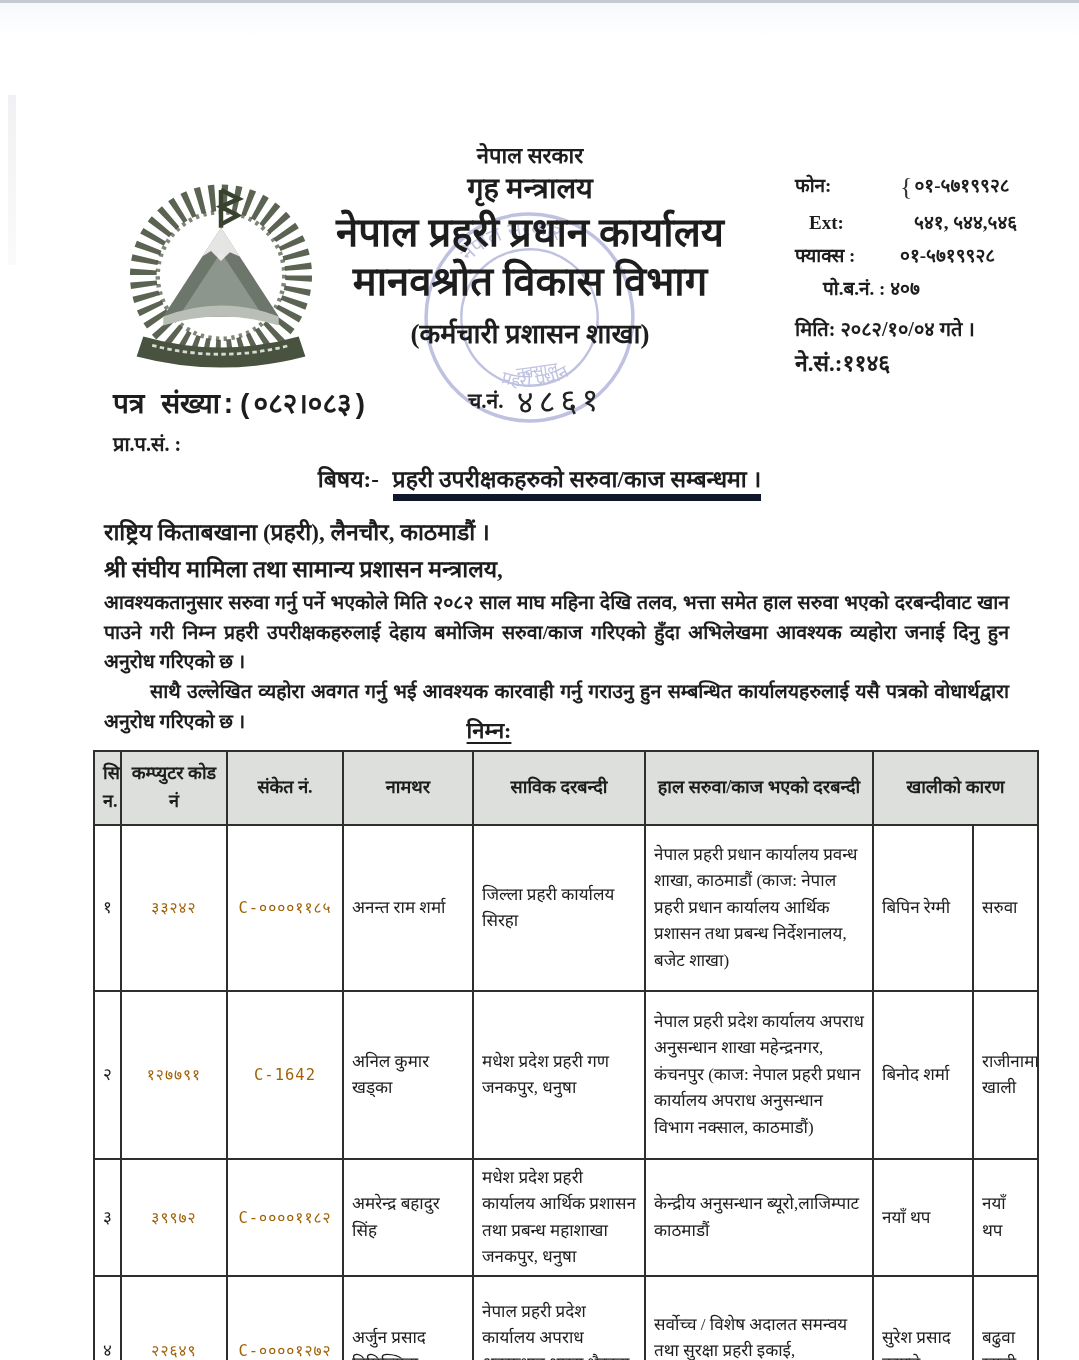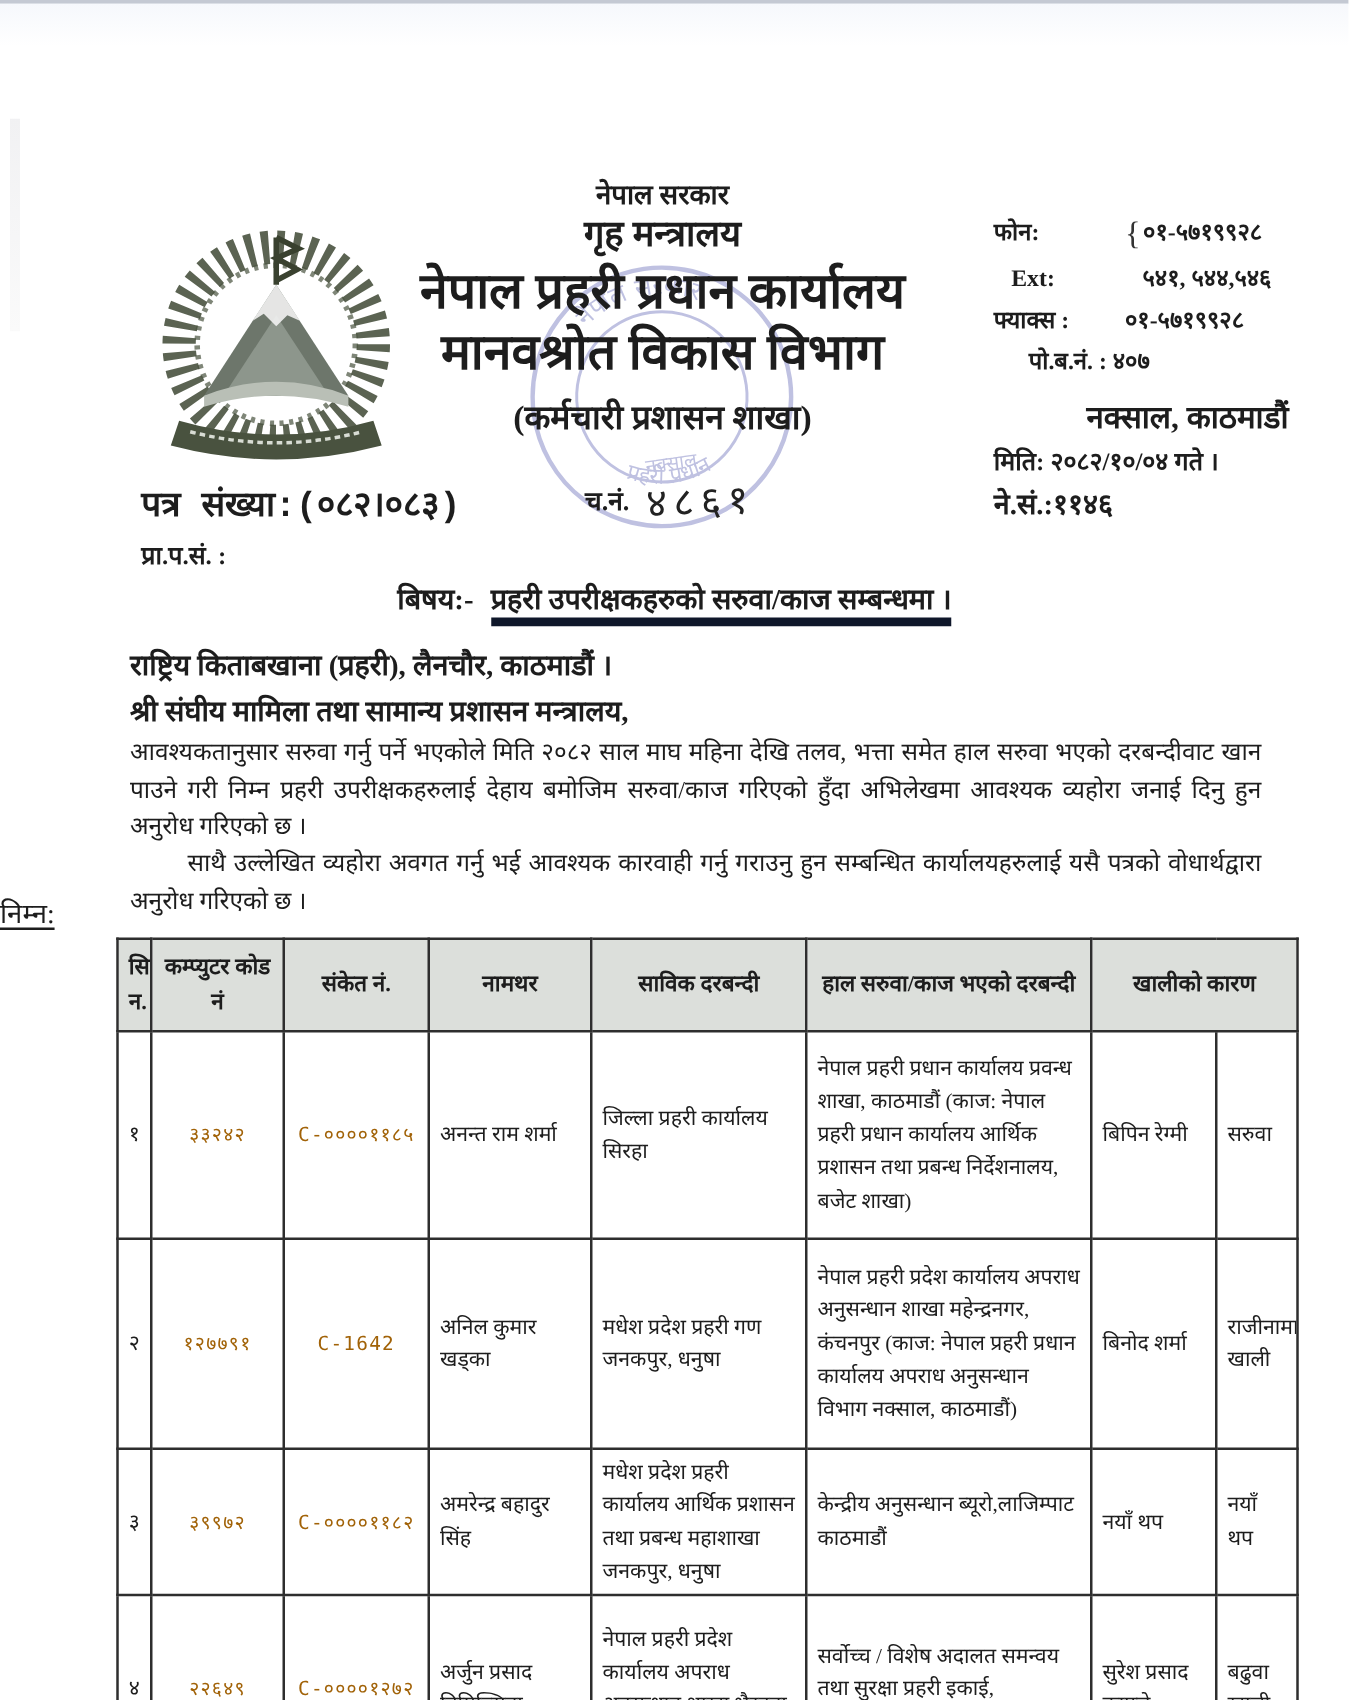--- a/index.html
+++ b/index.html
@@ -38,24 +38,24 @@
   .chalani{left:468px;top:378px;font-size:21px;font-weight:bold;z-index:3;}
   .chalani-val{font-family:"DejaVu Sans",sans-serif;font-size:32px;letter-spacing:5px;font-weight:normal;
     display:inline-block;transform:rotate(-2deg);vertical-align:-4px;margin-left:8px;color:#222;}
   .prapasan{left:113px;top:430px;font-size:20px;font-weight:bold;z-index:3;}
   
   .subject{left:0;top:462px;width:1079px;text-align:center;font-size:23px;font-weight:bold;z-index:3;}
   .subject .u{border-bottom:7px solid #0f172a;padding-bottom:2px;margin-left:8px;}
   
   .addressee{left:104px;top:514px;width:880px;font-size:23px;font-weight:bold;line-height:1.62;z-index:3;}
   .body-text{left:104px;top:588px;width:905px;font-size:19.5px;line-height:1.52;text-align:justify;z-index:3;}
-  .body-text p{margin:0;}
+  .body-text p{margin:0;font-weight:bold;}
   .body-text p.indent{text-indent:46px;}
   
-  .nimna{left:0;top:714px;width:978px;text-align:left;font-size:22px;font-weight:normal;z-index:3;}
+  .nimna{left:0;top:714px;width:978px;text-align:center;font-size:22px;font-weight:bold;z-index:3;}
   .nimna span{text-decoration:underline;text-underline-offset:4px;}
   table.roster{position:absolute;left:93px;top:750px;width:944px;border-collapse:collapse;
     table-layout:fixed;z-index:3;font-size:17px;}
   table.roster th,table.roster td{border:2px solid #2e2e2e;padding:5px 8px;vertical-align:middle;
     line-height:1.55;overflow:hidden;}
   table.roster th{background:#dcdfdb;font-weight:bold;font-size:18px;text-align:center;height:62px;}
   td.c{text-align:center;}
   td.code{font-family:"DejaVu Sans Mono",monospace;color:#a16207;letter-spacing:1px;font-size:15.5px;text-align:center;}
   tr.r1{height:166px;} tr.r2{height:168px;} tr.r3{height:116px;} tr.r4{height:150px;}
 </style>
@@ -116,21 +116,20 @@
     </div>
     <div class="c-row">
       <span class="c-label ext">Ext:</span>
       <span class="c-val">५४१, ५४४,५४६</span>
     </div>
     <div class="c-row">
       <span class="c-label">फ्याक्स :</span>
       <span class="c-val">०१-५७१९९२८</span>
     </div>
     <div class="po-row">पो.ब.नं. :  ४०७</div>
-    <div class="place">नक्साल, काठमाडौं</div>
     <div class="c-date">मिति: २०८२/१०/०४ गते ।</div>
     <div class="c-serial">ने.सं.:११४६</div>
   </div>
 
   <div class="abs letter-no">पत्र संख्या:(०८२।०८३)</div>
   <div class="abs chalani">
     <span>च.नं.</span>
     <span class="chalani-val">४८६१</span>
   </div>
   <div class="abs prapasan">प्रा.प.सं. :</div>

